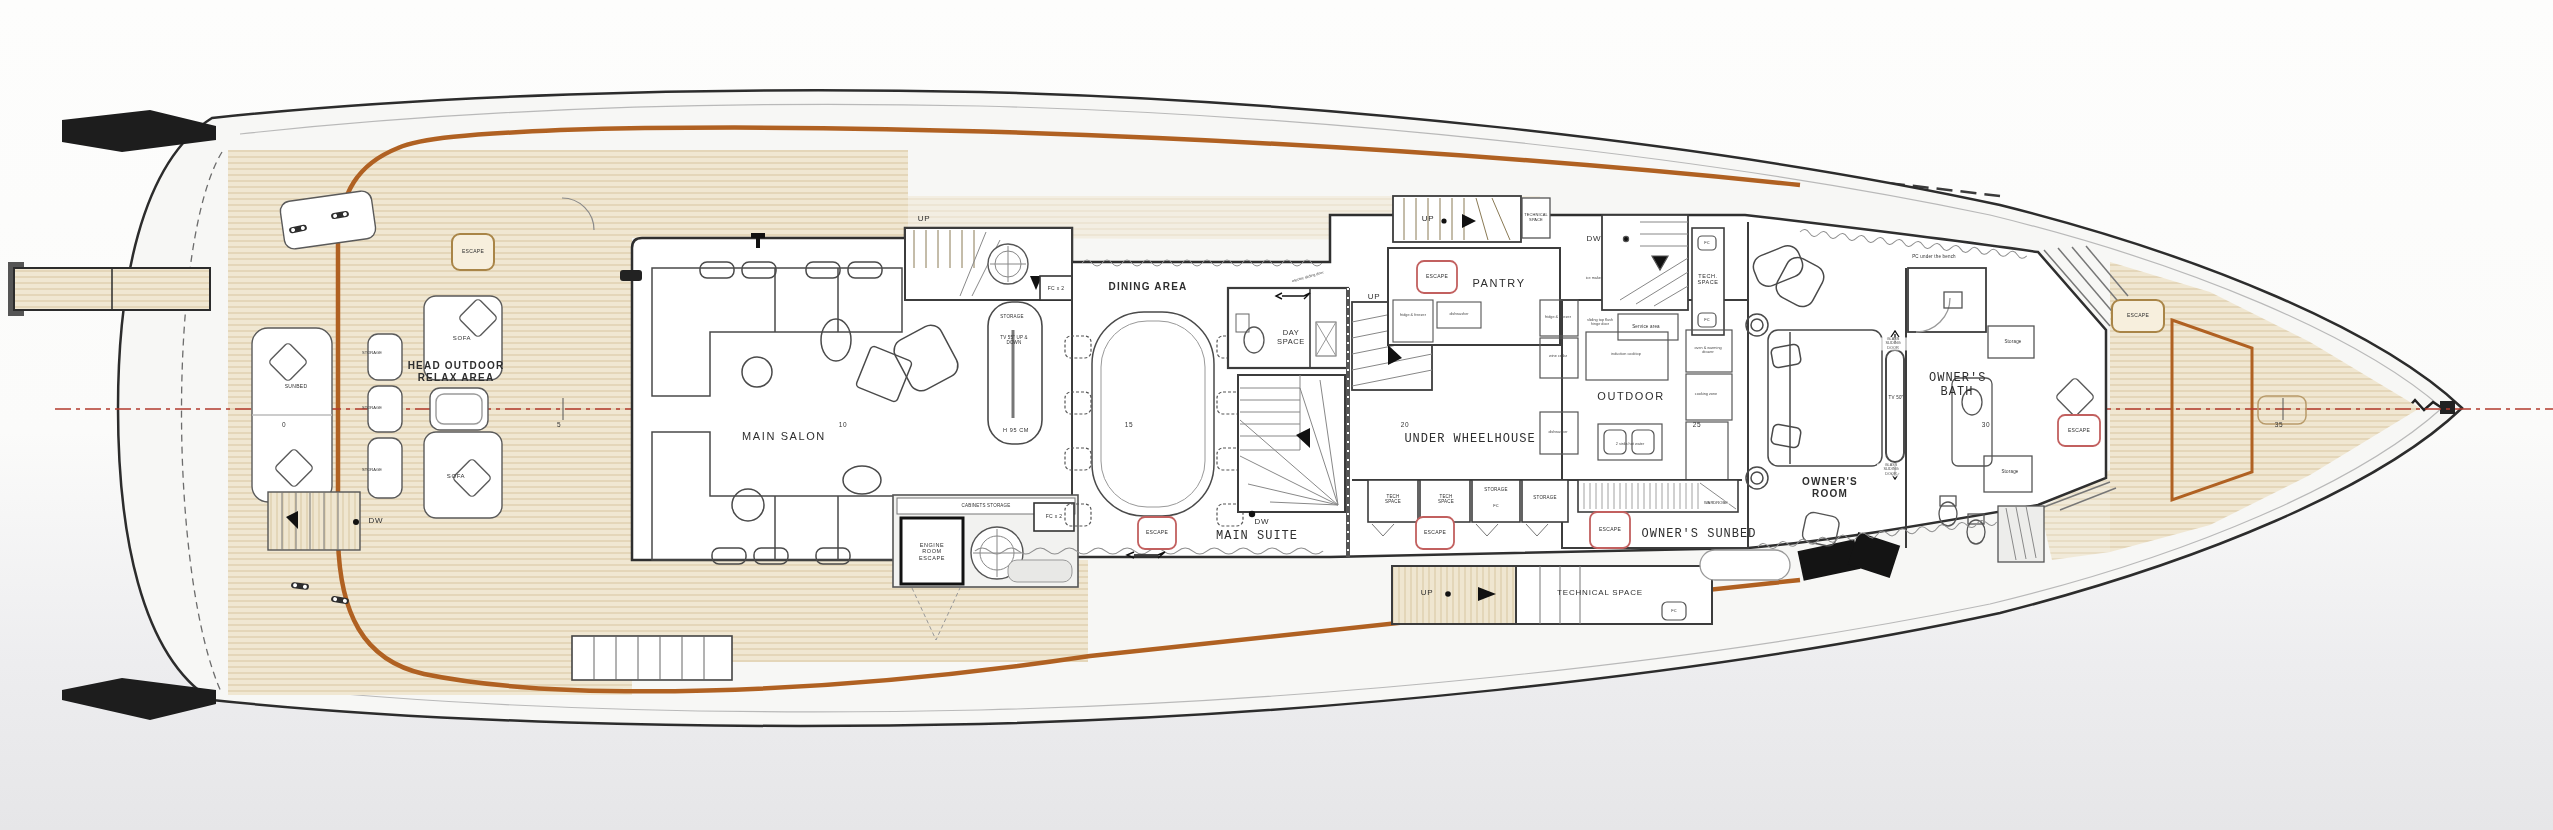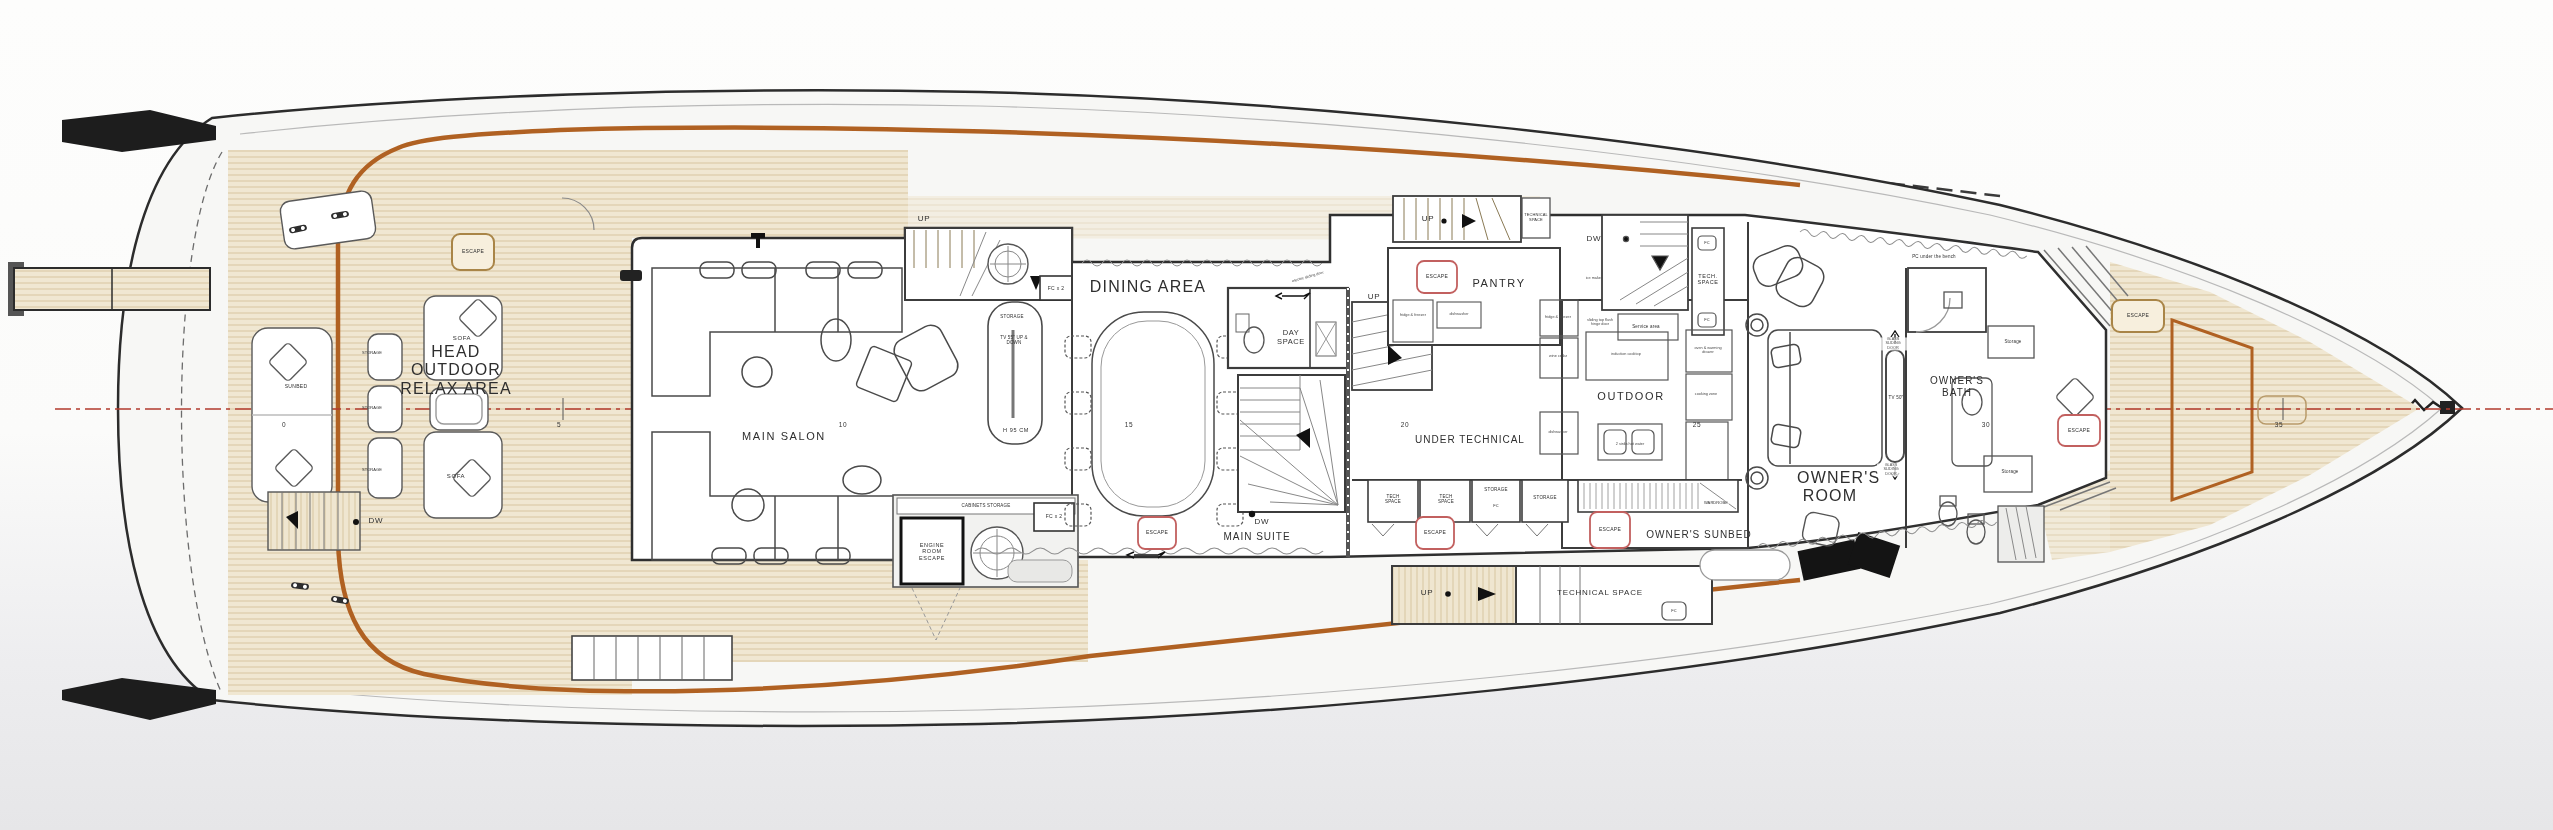--- a/index.html
+++ b/index.html
@@ -11,22 +11,22 @@
   }
   #plan{position:relative;width:2553px;height:830px;}
   #plan svg{position:absolute;left:0;top:0;}
   .lbl{
     position:absolute;transform:translate(-50%,-50%);
     color:#2e2e2e;text-align:center;line-height:1.15;
     letter-spacing:.6px;white-space:nowrap;
   }
   .wrap{white-space:normal;}
   .l11{font-size:11px;letter-spacing:1.6px;margin-top:6px;}
-  .l10{font-size:16px;letter-spacing:1.2px;}
-  .l9{font-size:10px;letter-spacing:1px;}
+  .l10{font-size:10px;letter-spacing:1.2px;font-weight:bold;}
+  .l9{font-size:12px;letter-spacing:1px;font-family:Liberation Mono, monospace;}
   .l8{font-size:8px;letter-spacing:.8px;}
   .l7{font-size:7.5px;}
   .l6{font-size:6px;}
   .l55{font-size:5.5px;}
   .l5{font-size:5px;letter-spacing:.3px;}
   .l45{font-size:4.5px;letter-spacing:.2px;}
   .l4{font-size:4px;letter-spacing:.1px;}
   .micro{font-size:3.8px;color:#4a4a4a;letter-spacing:0;}
   .num{font-size:6.5px;color:#333;}
   .chip{background:rgba(255,255,255,.75);padding:0 1px;}
@@ -481,21 +481,21 @@
     <rect x="1417" y="261" width="40" height="32" rx="7"></rect>
     <rect x="2058" y="415" width="42" height="31" rx="7"></rect>
   </g>
 </svg>
 
 <div class="lbl l10 wrap" style="left:456px;top:371px;width:118px">HEAD OUTDOOR RELAX AREA</div>
 <div class="lbl l11" style="left:784px;top:430px">MAIN SALON</div>
 <div class="lbl l10" style="left:1148px;top:287px">DINING AREA</div>
 <div class="lbl l7 wrap" style="left:1291px;top:338px;width:42px">DAY SPACE</div>
 <div class="lbl l9" style="left:1257px;top:537px">MAIN SUITE</div>
-<div class="lbl l9" style="left:1470px;top:440px">UNDER TECHNICAL</div>
+<div class="lbl l9" style="left:1470px;top:440px">UNDER WHEELHOUSE</div>
 <div class="lbl l11" style="left:1499px;top:277px">PANTRY</div>
 <div class="lbl l11" style="left:1631px;top:390px">OUTDOOR</div>
 <div class="lbl l10 wrap" style="left:1830px;top:487px;width:66px">OWNER'S ROOM</div>
 <div class="lbl l9" style="left:1699px;top:535px">OWNER'S SUNBED</div>
 <div class="lbl l9 wrap" style="left:1957px;top:386px;width:56px">OWNER'S BATH</div>
 <div class="lbl l8" style="left:1600px;top:593px">TECHNICAL SPACE</div>
 <div class="lbl l55 wrap" style="left:1708px;top:279px;width:32px">TECH. SPACE</div>
 <div class="lbl l45 wrap" style="left:1393px;top:499px;width:28px">TECH SPACE</div>
 <div class="lbl l45 wrap" style="left:1446px;top:499px;width:28px">TECH SPACE</div>
 <div class="lbl l45" style="left:1496px;top:490px">STORAGE</div>

